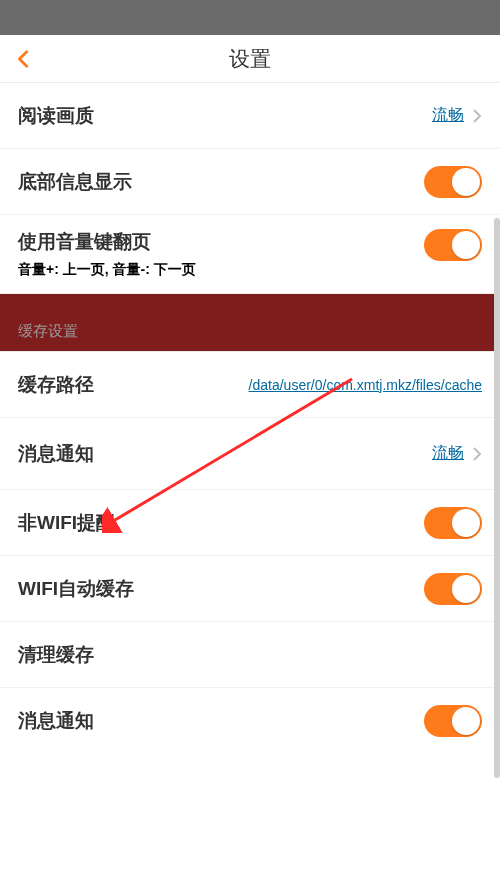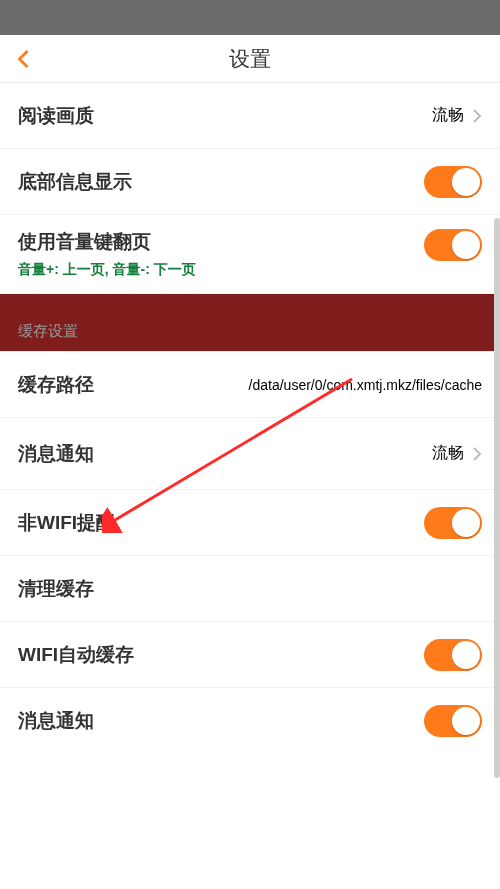--- a/index.html
+++ b/index.html
@@ -23,23 +23,23 @@
   .row {
     min-height: 66px;
     display: flex; align-items: center; justify-content: space-between;
     padding: 0 18px;
     background: #fff;
     border-bottom: 1px solid #f0f0f0;
   }
   .row.tall { min-height: 74px; align-items: flex-start; padding-top: 14px; padding-bottom: 14px; }
   .row .left { display: flex; flex-direction: column; font-weight: bold; }
   .row .label { font-size: 19px; color: #333; }
-  .row .sub { font-size: 14px; color: #15803d; margin-top: 6px; }
+  .row .sub { font-size: 14px; color: #000000; margin-top: 6px; }
   .row .right { display: flex; align-items: center; gap: 8px; }
-  .row .value { font-size: 16px; color: #000000; }
+  .row .value { font-size: 16px; color: #0369a1; text-decoration: underline; }
   .row .value.small { font-size: 14px; margin-left: 48px; }
   .chevron { width: 10px; height: 16px; display: inline-flex; }
   .section {
     background: #7f1d1d;
     font-size: 15px; color: #9a9a9a;
     padding: 18px 18px 10px 18px;
     border-bottom: 1px solid #eaeaea;
   }
   .section.tall { padding-top: 28px; }
   
@@ -151,34 +151,34 @@
       </div>
     <div class="right">
       <div class="toggle">
           <div class="knob"></div>
         </div>
     </div>
   </div>
 
   <div class="row">
     <div class="left">
+        <span class="label">WIFI自动缓存</span>
+      </div>
+    <div class="right">
+      <div class="toggle">
+          <div class="knob"></div>
+        </div>
+    </div>
+  </div>
+
+  <div class="row">
+    <div class="left">
         <span class="label">清理缓存</span>
       </div>
     <div class="right"></div>
-  </div>
-
-  <div class="row">
-    <div class="left">
-        <span class="label">WIFI自动缓存</span>
-      </div>
-    <div class="right">
-      <div class="toggle">
-          <div class="knob"></div>
-        </div>
-    </div>
   </div>
 
 
   <div class="row" style="border-bottom:none">
     <div class="left">
         <span class="label">消息通知</span>
       </div>
     <div class="right">
       <div class="toggle">
           <div class="knob"></div>

